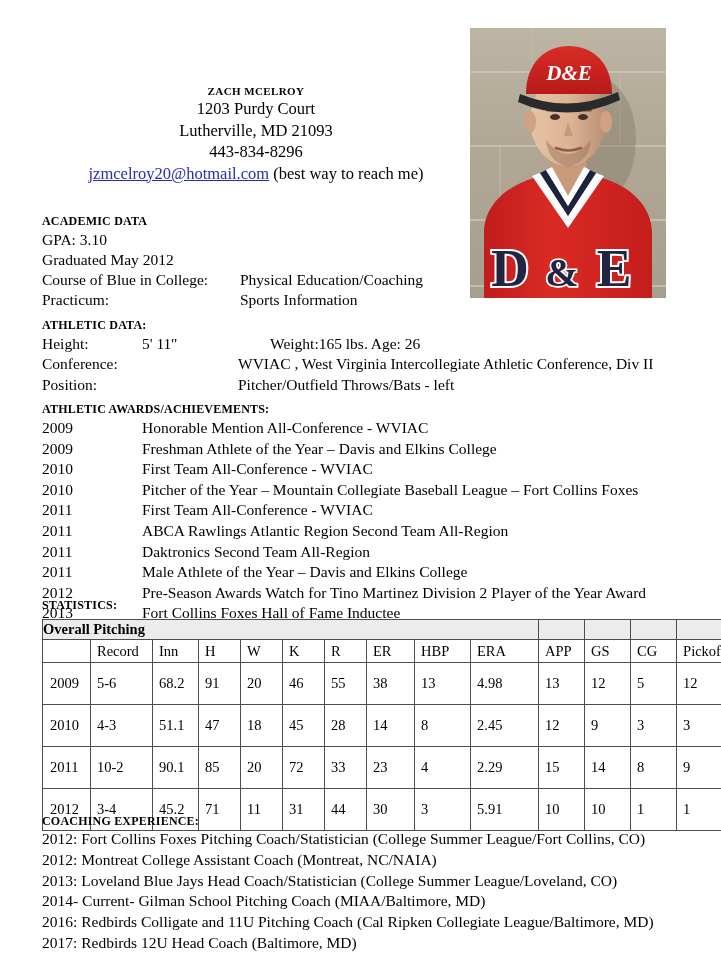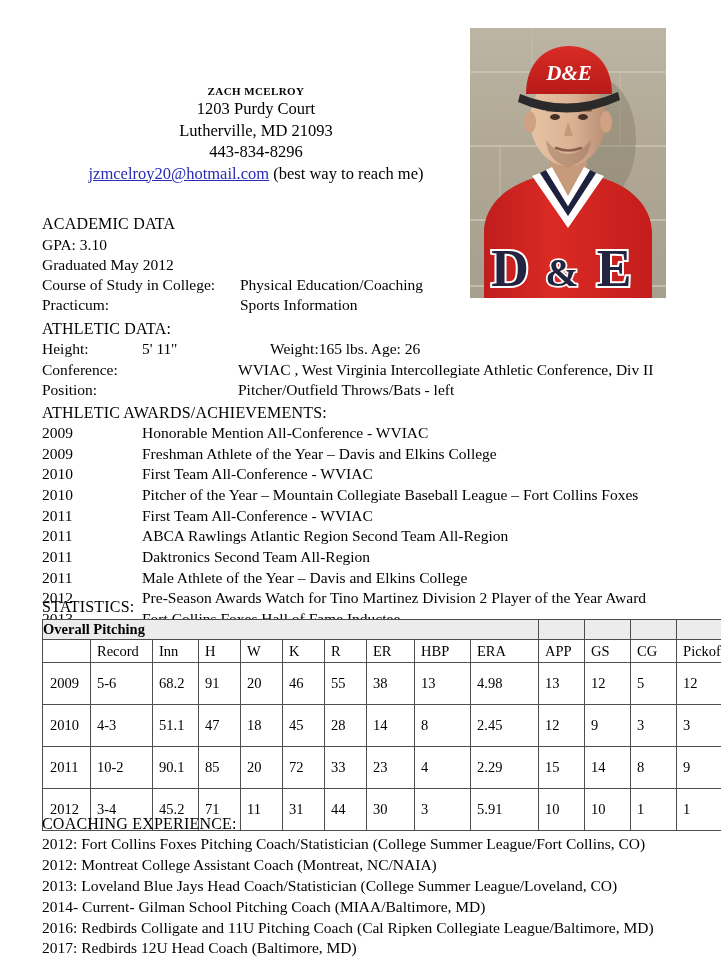--- a/index.html
+++ b/index.html
@@ -50,22 +50,22 @@
     font-size: 11px;
   }
   .header .line { white-space: nowrap; }
   .email-link {
     color: #2a2ab4;
     text-decoration: underline;
   }
 
   
   .sec-title {
-    font-weight: normal;
-    font-size: 16px;
+    font-weight: bold;
+    font-size: 12px;
     letter-spacing: 0.2px;
   }
 
   
   .academic {
     position: absolute;
     left: 42px;
     top: 214px;
     width: 430px;
     font-size: 15.5px;
@@ -266,21 +266,21 @@
     <div class="sec-title">ACADEMIC DATA</div>
     <div class="row">
       <span class="lbl">GPA:    3.10</span>
       <span class="val"></span>
     </div>
     <div class="row">
       <span class="lbl">Graduated May 2012</span>
       <span class="val"></span>
     </div>
     <div class="row">
-      <span class="lbl">Course of Study in College:</span>
+      <span class="lbl">Course of Blue in College:</span>
       <span class="val">Physical Education/Coaching</span>
     </div>
     <div class="row">
       <span class="lbl">Practicum:</span>
       <span class="val">Sports Information</span>
     </div>
   </div>
 
   <div class="athletic">
     <div class="sec-title">ATHLETIC DATA:</div>

